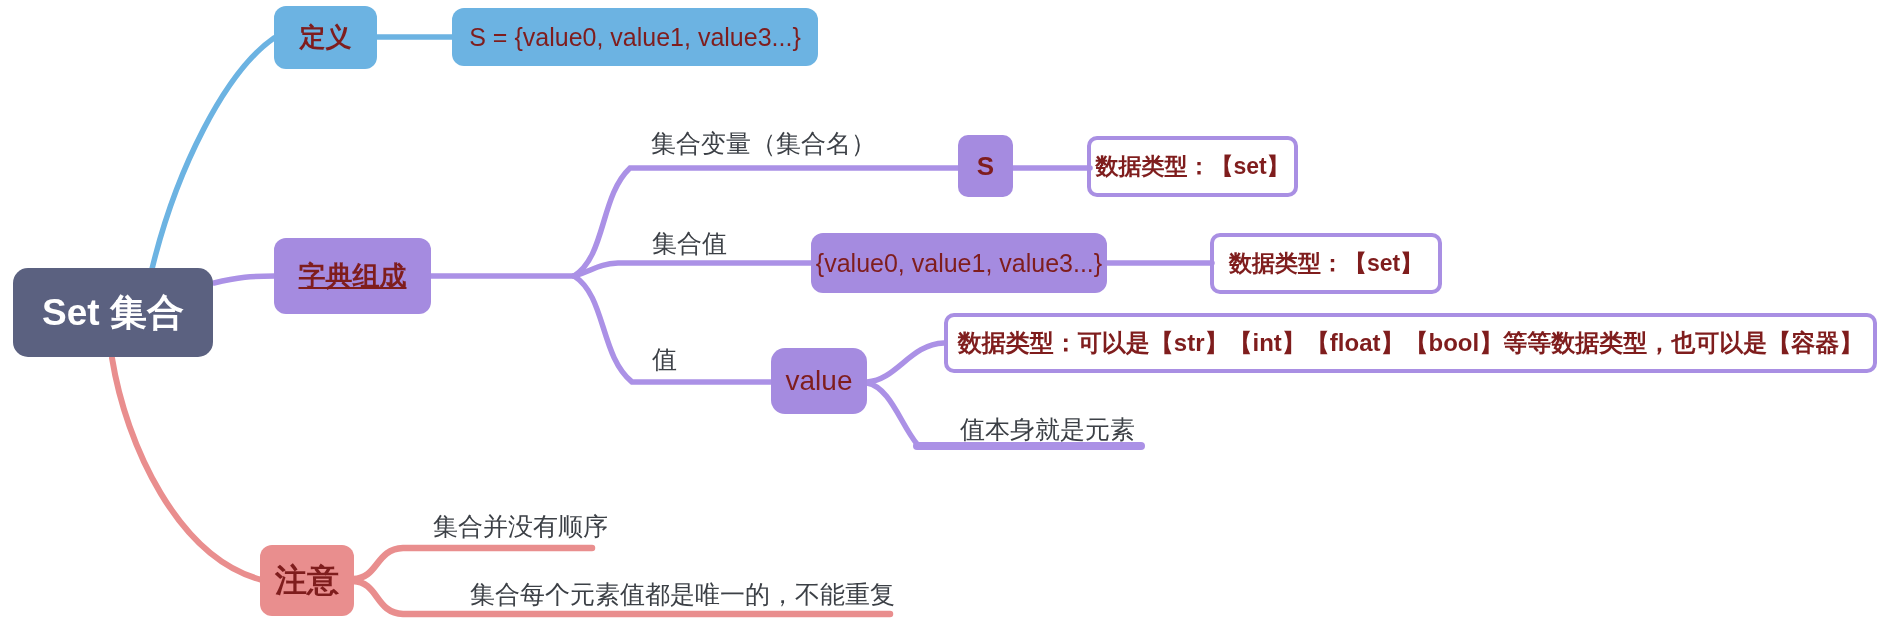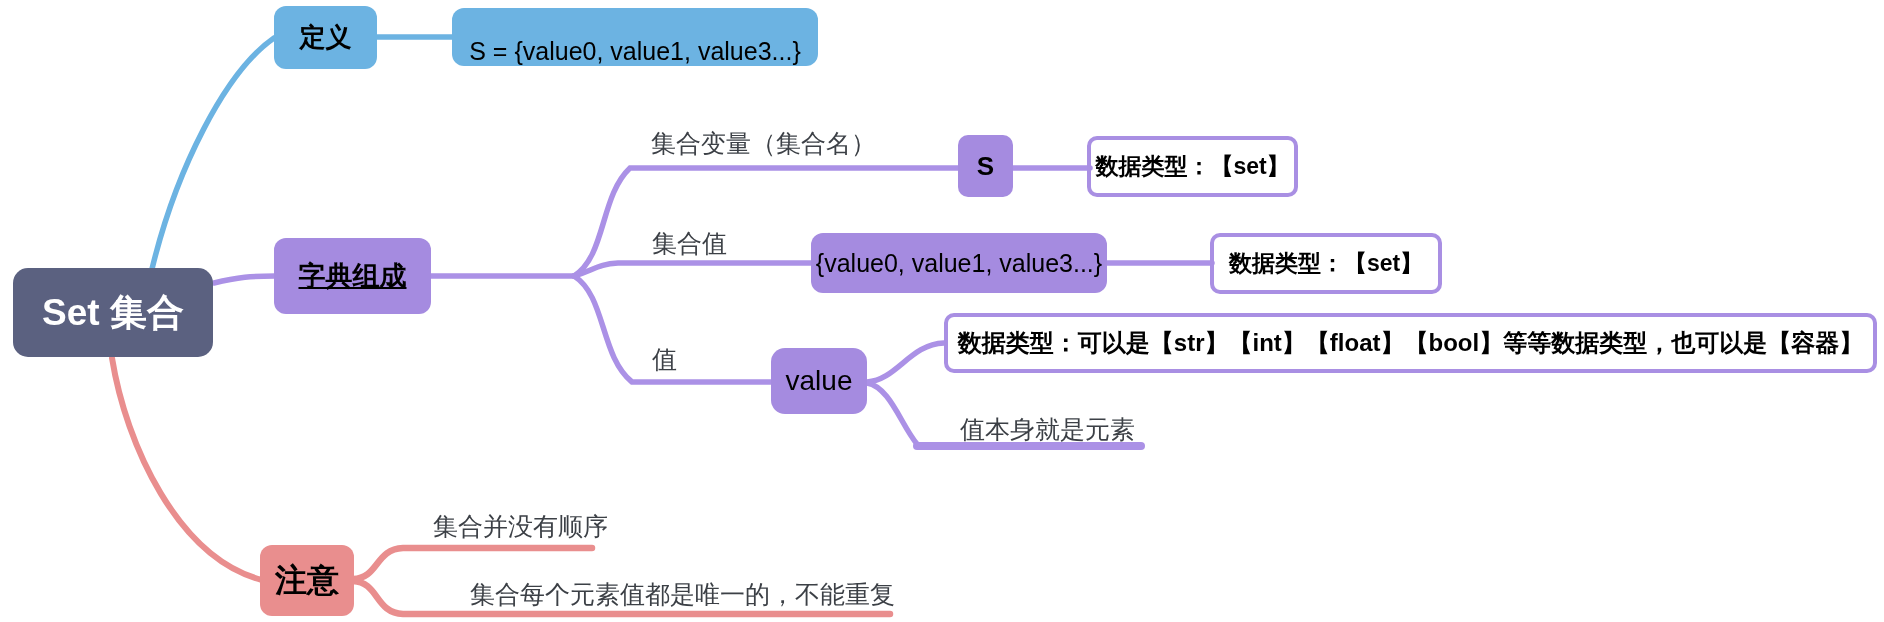--- a/index.html
+++ b/index.html
@@ -10,21 +10,21 @@
     font-family:"Liberation Sans","DejaVu Sans",sans-serif;
     overflow:hidden;
   }
   #wires{position:absolute;left:0;top:0;width:1884px;height:622px;}
   .node{
     position:absolute;
     display:flex;align-items:center;justify-content:center;
     border-radius:12px;
     white-space:nowrap;
     box-sizing:border-box;
-    color:#000000;
+    color:#7f1d1d;
   }
   .root{
     background:#5b6180;color:#ffffff;
     font-weight:700;font-size:37px;border-radius:15px;
   }
   .fill-blue{background:#6cb3e2;font-size:26px;font-weight:600;}
   .fill-blue.formula{font-weight:500;font-size:25px;}
   .fill-purple{background:#a58be0;font-size:26px;font-weight:600;}
   .fill-purple.mono-ish{font-weight:500;}
   .fill-red{background:#e98e8e;font-size:32px;font-weight:600;}
@@ -67,21 +67,21 @@
     <path d="M 353,581 C 379,582 375,613 403,614 L 890,614" fill="none" stroke-width="6.5" stroke-linecap="round" stroke="#e98e8e"></path>
   </svg>
 
   <div class="node root" style="left:13px;top:268px;width:200px;height:89px;">
     <span>Set 集合</span>
   </div>
 
   <div class="node fill-blue" style="left:274px;top:6px;width:103px;height:63px;">
     <span>定义</span>
   </div>
-  <div class="node fill-blue formula" style="left:452px;top:8px;width:366px;height:58px;align-items:flex-end;">
+  <div class="node fill-blue formula" style="left:452px;top:8px;width:366px;height:58px;">
     <span>S = {value0, value1, value3...}</span>
   </div>
 
   <div class="node fill-purple" style="left:274px;top:238px;width:157px;height:76px;font-size:27px;text-decoration:underline;">
     <span>字典组成</span>
   </div>
 
   <div class="line-label" style="left:651px;top:127px;">
     <span>集合变量（集合名）</span>
   </div>

